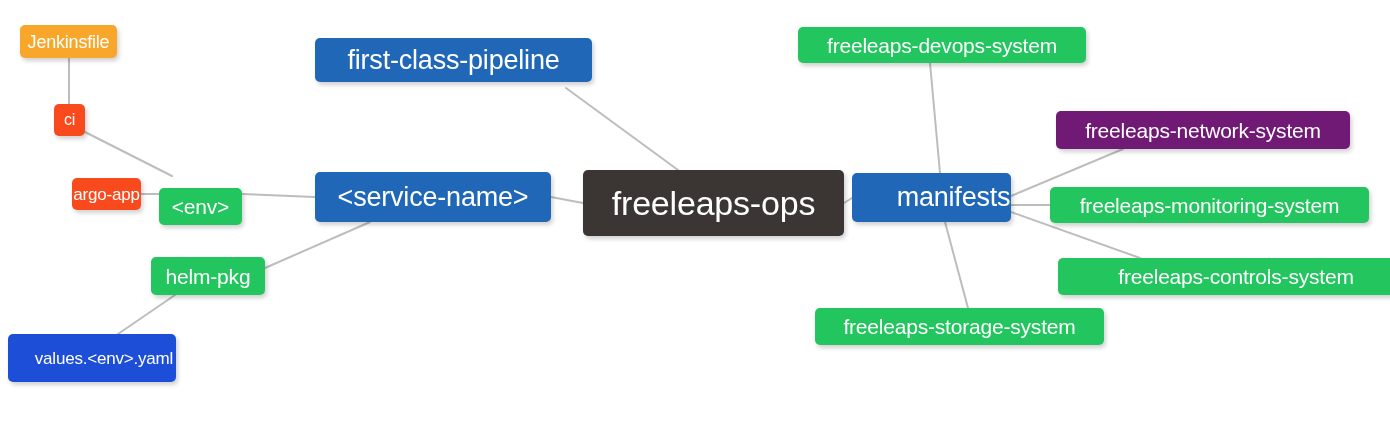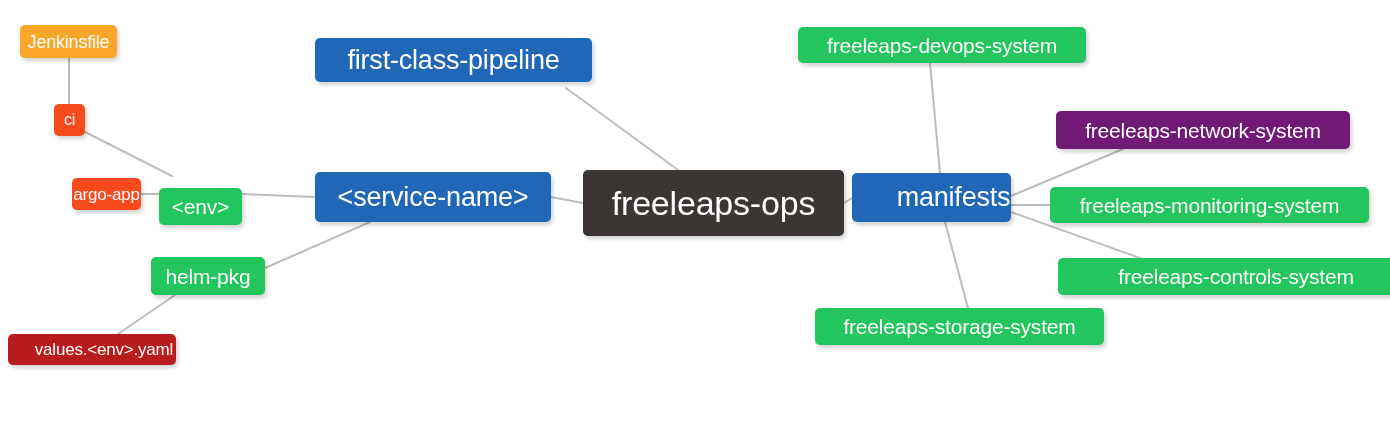--- a/index.html
+++ b/index.html
@@ -84,21 +84,21 @@
       </div>
       <div class="mm-node" style="left: 54px; top: 104px; width: 31px; height: 32px; background: rgb(249, 74, 30); font-size: 16px; color: rgb(255, 255, 255);">
         <span class="mm-label">ci</span>
       </div>
       <div class="mm-node" style="left: 33px; top: 178px; width: 69px; height: 32px; background: rgb(249, 74, 30); font-size: 17px; color: rgb(255, 255, 255); margin-left: 39px;">
         <span class="mm-label">argo-app</span>
       </div>
       <div class="mm-node" style="left: 20px; top: 25px; width: 97px; height: 33px; background: rgb(249, 167, 43); font-size: 18px; color: rgb(255, 255, 255);">
         <span class="mm-label">Jenkinsfile</span>
       </div>
-      <div class="mm-node" style="left: 8px; top: 334px; width: 168px; height: 31px; background: #b91c1c; font-size: 17px; color: rgb(255, 255, 255); padding-left: 24px;">
+      <div class="mm-node" style="left: 8px; top: 334px; width: 168px; height: 48px; background: #1d4ed8; font-size: 17px; color: rgb(255, 255, 255); padding-left: 24px;">
         <span class="mm-label">values.&lt;env&gt;.yaml</span>
       </div>
       <div class="mm-node" style="left: 798px; top: 27px; width: 288px; height: 36px; background: rgb(34, 197, 94); font-size: 21px; color: rgb(255, 255, 255);">
         <span class="mm-label">freeleaps-devops-system</span>
       </div>
       <div class="mm-node" style="left: 1056px; top: 111px; width: 294px; height: 38px; background: #701a75; font-size: 21px; color: rgb(255, 255, 255);">
         <span class="mm-label">freeleaps-network-system</span>
       </div>
       <div class="mm-node" style="left: 1050px; top: 187px; width: 319px; height: 36px; background: rgb(34, 197, 94); font-size: 21px; color: rgb(255, 255, 255);">
         <span class="mm-label">freeleaps-monitoring-system</span>

